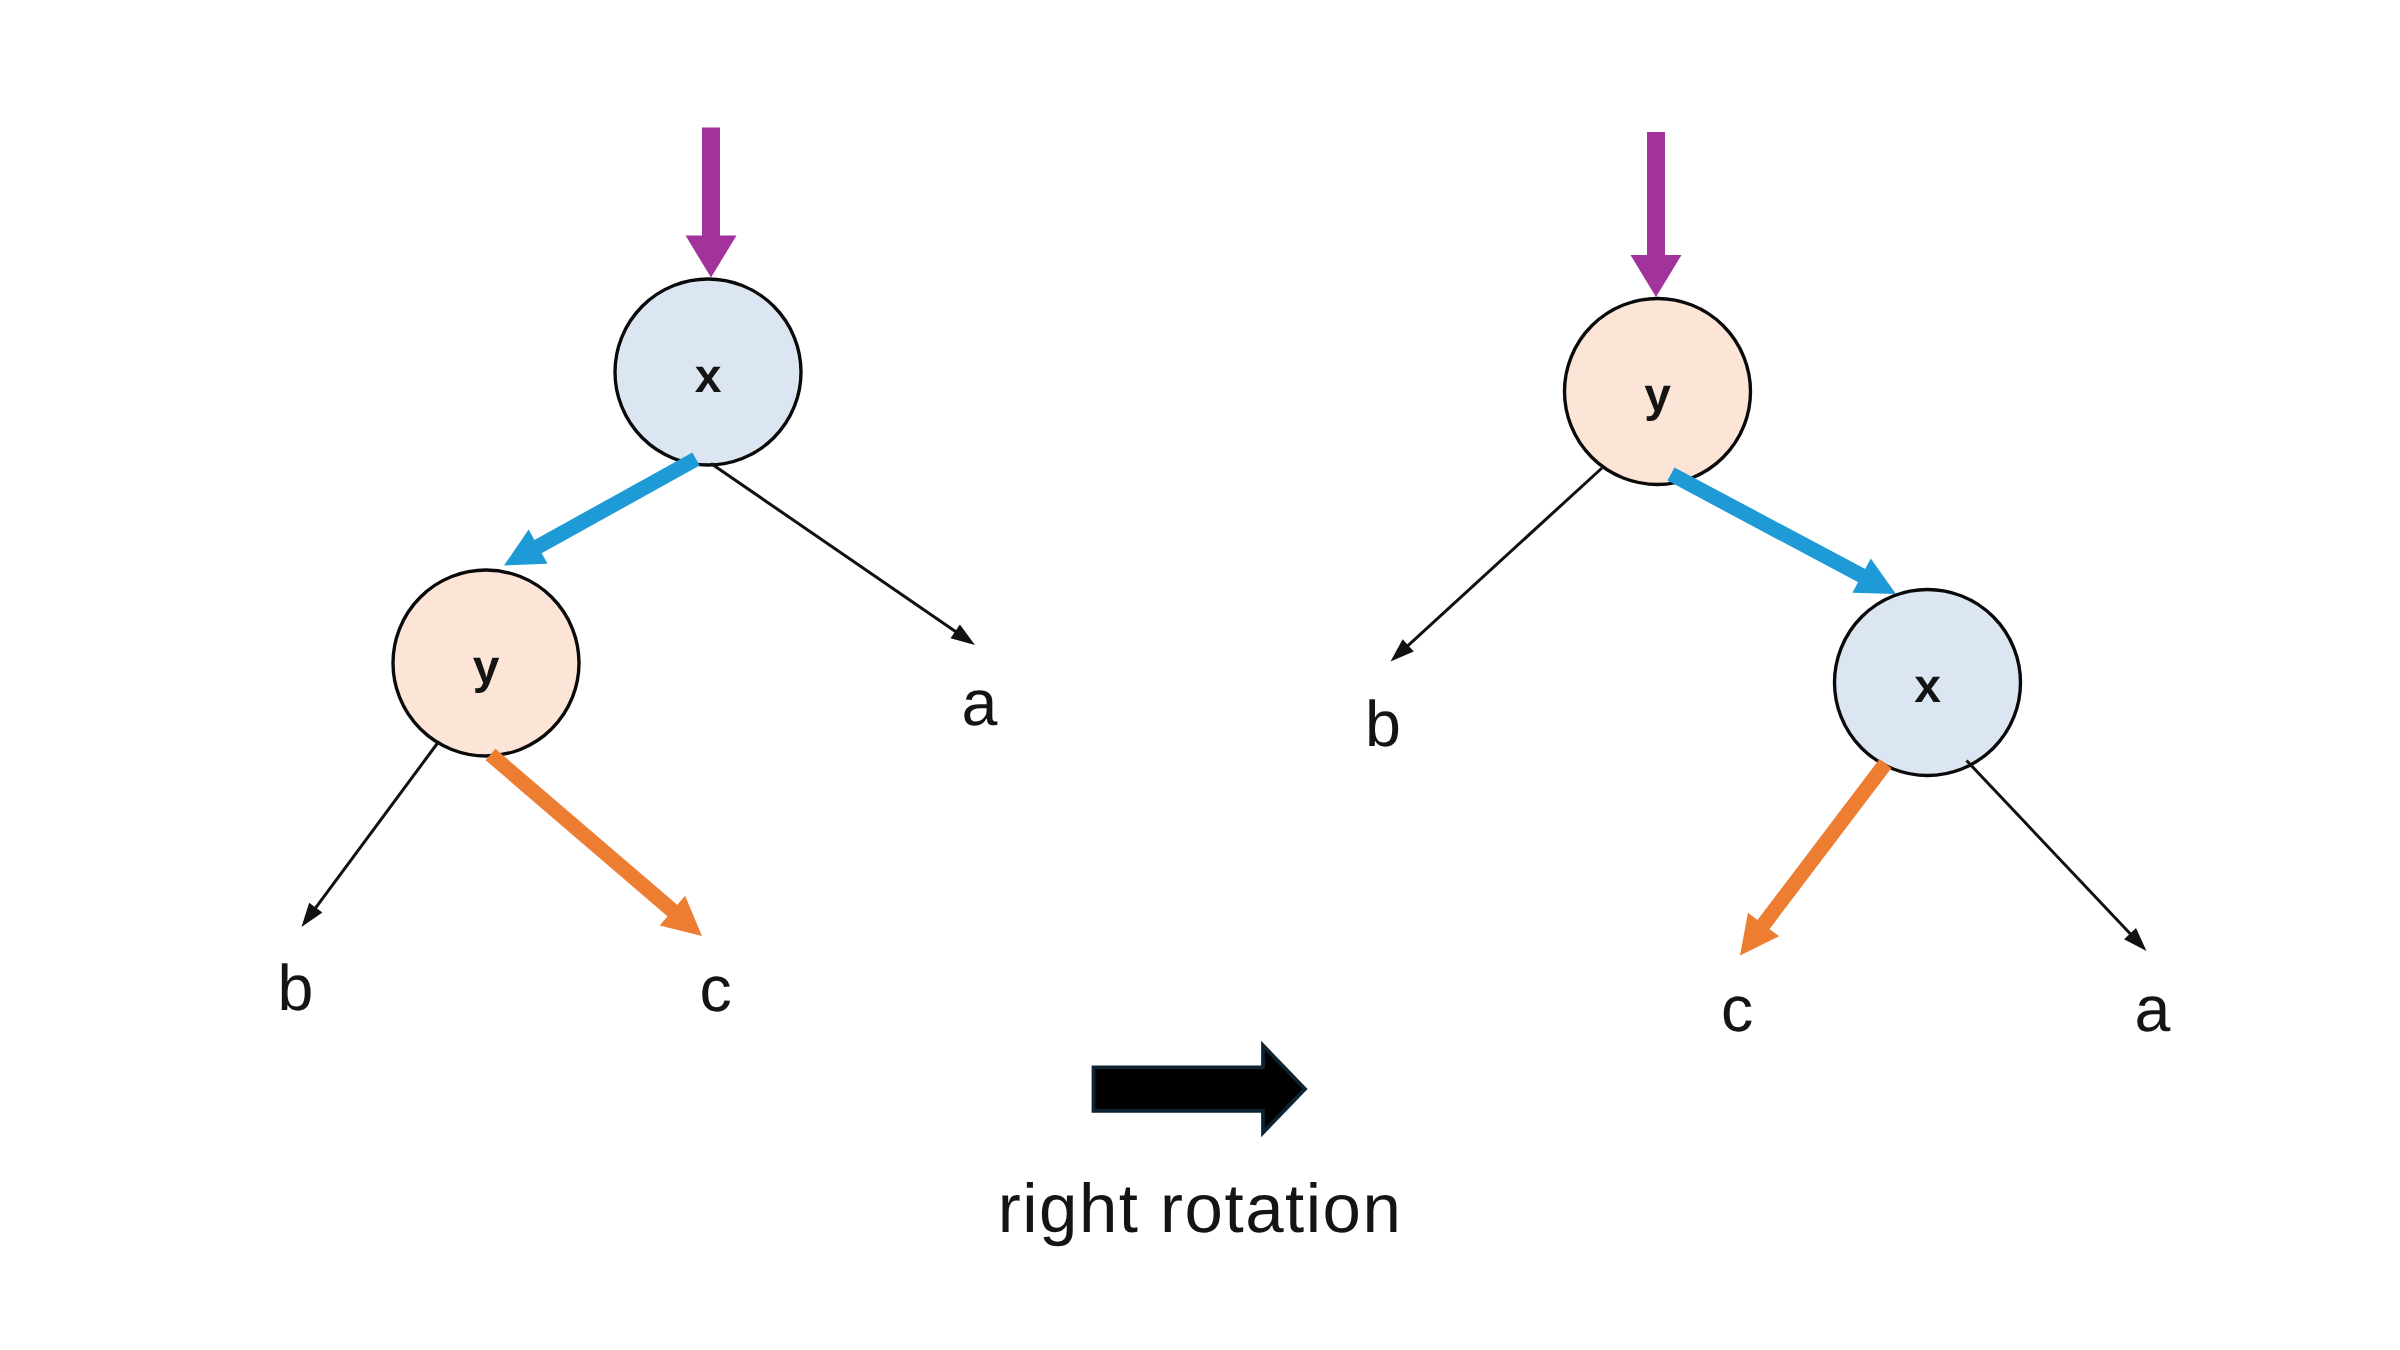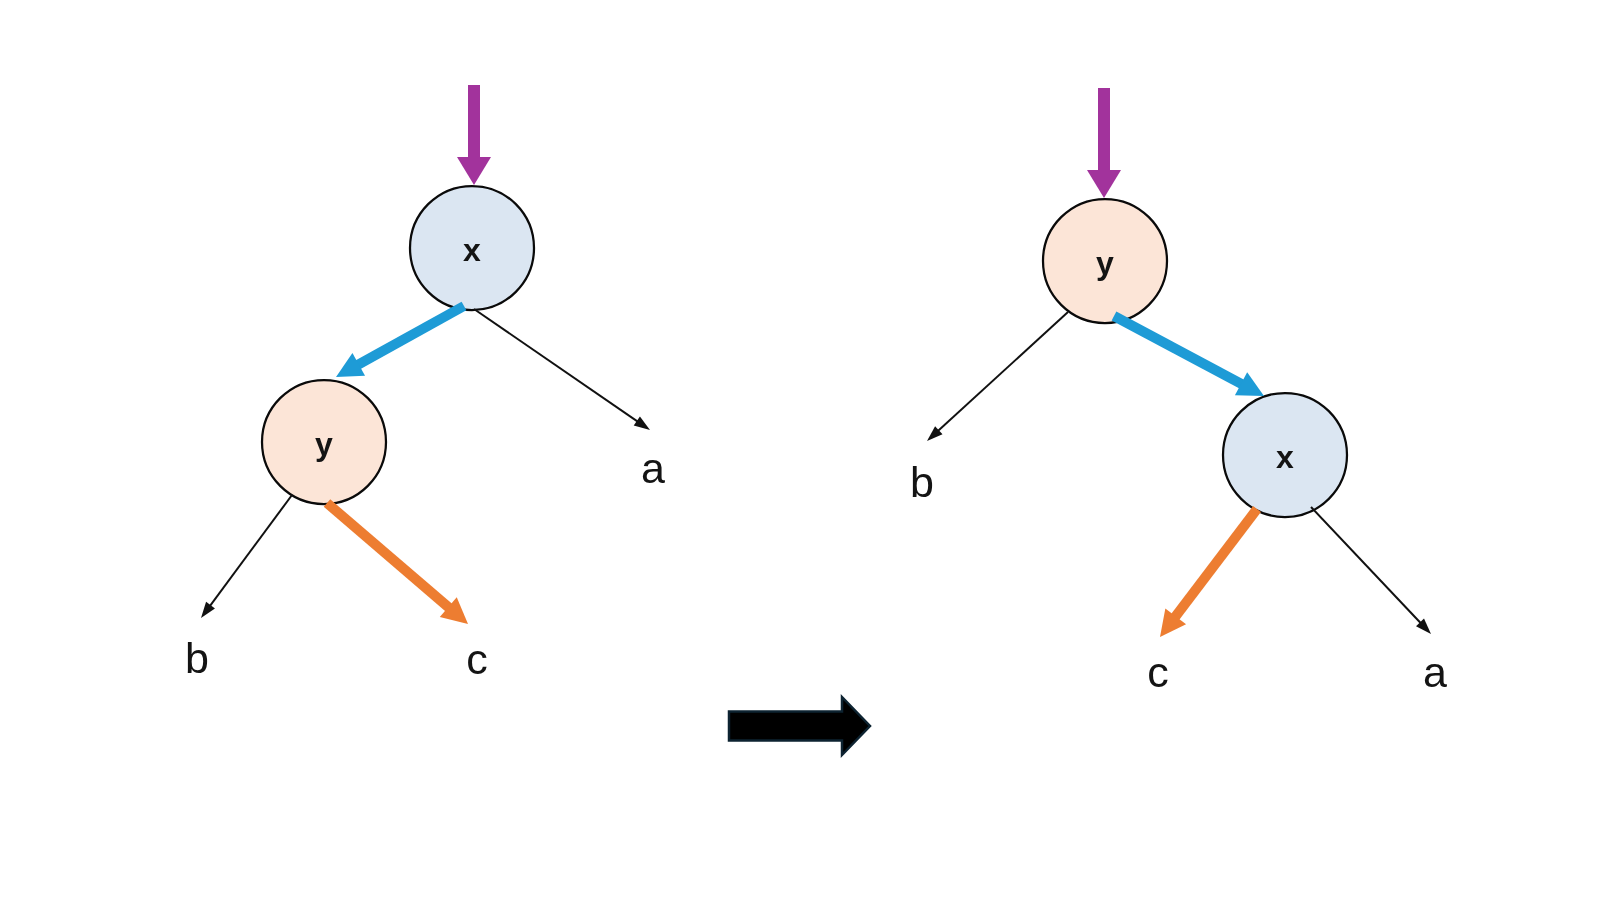--- a/index.html
+++ b/index.html
@@ -74,13 +74,14 @@
         <line x1="1257" y1="509" x2="1169.4220499776955" y2="624.5667794108763" stroke="#ed7d31" stroke-width="10"></line>
         <polygon points="1160,637 1165.3423994718892,608.4262573700476 1186.0644337870954,624.1296739995398" fill="#ed7d31"></polygon>
         <line x1="1311" y1="507" x2="1424.4068009156747" y2="627.0221976357558" stroke="#111111" stroke-width="2"></line>
         <polygon points="1431,634 1416.0136355882764,626.1476830349876 1424.0090341306395,618.5929757508649" fill="#111111"></polygon>
         <text x="922" y="497" text-anchor="middle" font-size="43" font-family="&quot;Liberation Sans&quot;,&quot;DejaVu Sans&quot;,sans-serif" fill="#141414">b</text>
         <text x="1158" y="687" text-anchor="middle" font-size="43" font-family="&quot;Liberation Sans&quot;,&quot;DejaVu Sans&quot;,sans-serif" fill="#141414">c</text>
         <text x="1435" y="687" text-anchor="middle" font-size="43" font-family="&quot;Liberation Sans&quot;,&quot;DejaVu Sans&quot;,sans-serif" fill="#141414">a</text>
       </g>
       <polygon points="729,711.5 842,711.5 842,697 870,726 842,755 842,740.5 729,740.5" fill="#000000" stroke="#0d2331" stroke-width="2.5" stroke-linejoin="miter"></polygon>
     </svg>
+  <div class="caption">right rotation</div>
 </div>
 
 </body></html>

